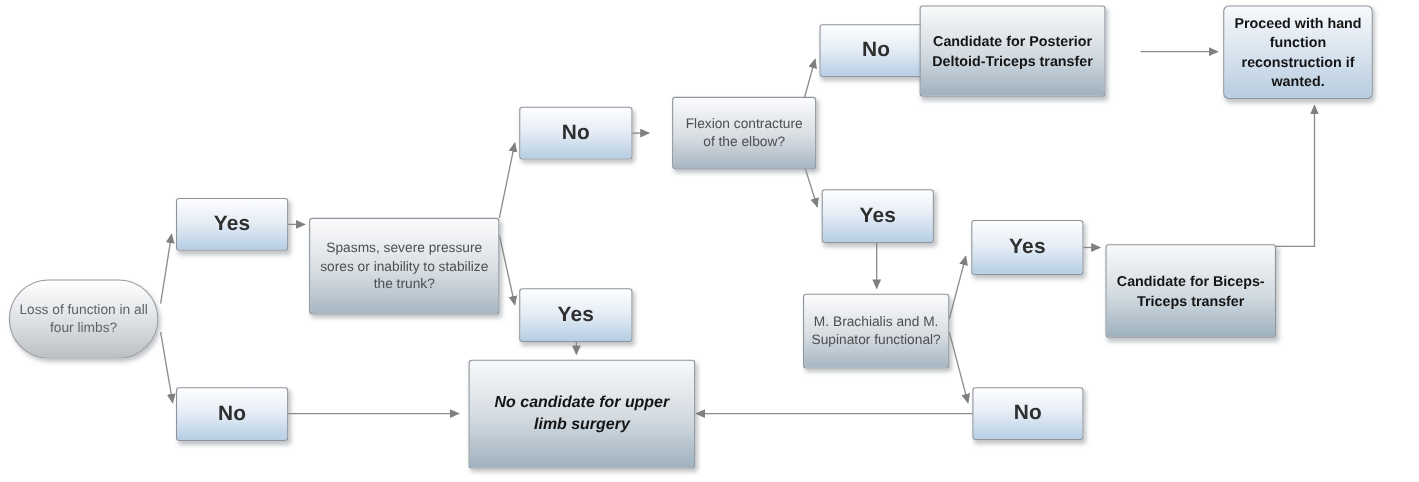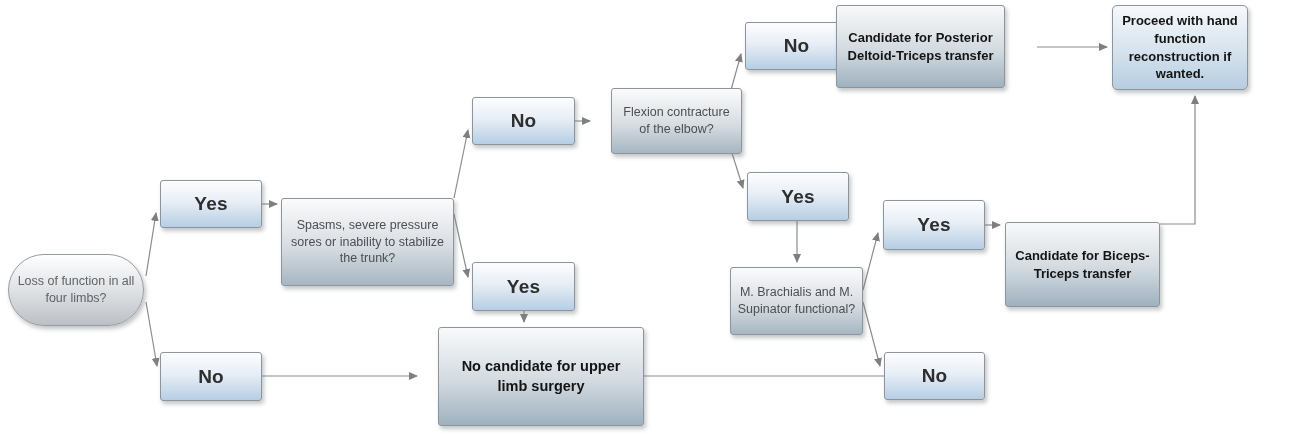--- a/index.html
+++ b/index.html
@@ -129,17 +129,17 @@
   </div>
 
   <div class="node small" style="left:884px;top:352px;width:101px;height:48px;">
     <span>No</span>
   </div>
 
   <div class="node outcome" style="left:1005px;top:182px;width:155px;height:85px;margin-top:40px;">
     <span>Candidate for Biceps-Triceps transfer</span>
   </div>
 
-  <div class="node outcome" style="left:438px;top:327px;width:206px;height:99px;font-size:14.5px;">
+  <div class="node outcome" style="left:426px;top:327px;width:206px;height:99px;font-size:14.5px;font-style:italic;">
     <span>No candidate for upper limb surgery</span>
   </div>
 
 </div>
 
 </body></html>

